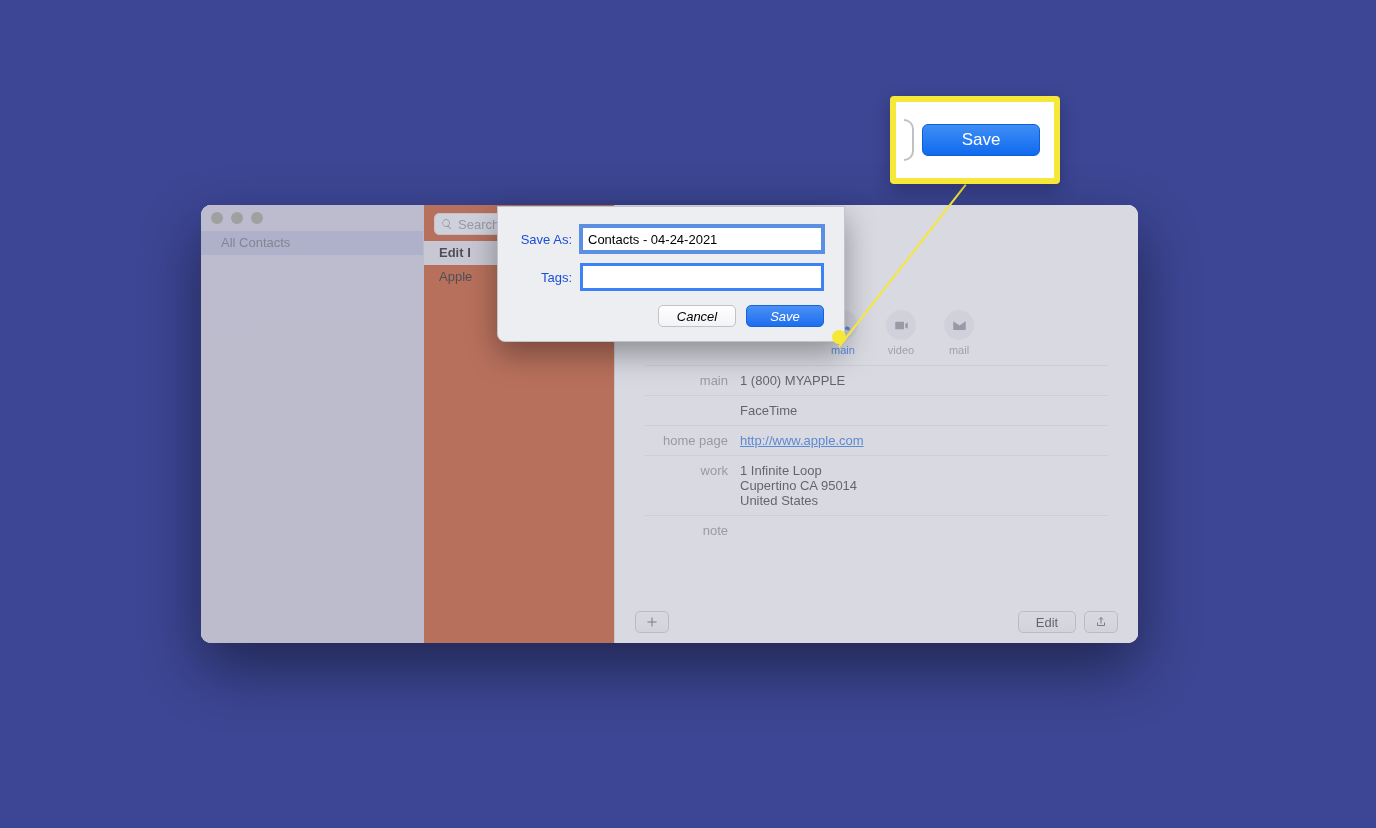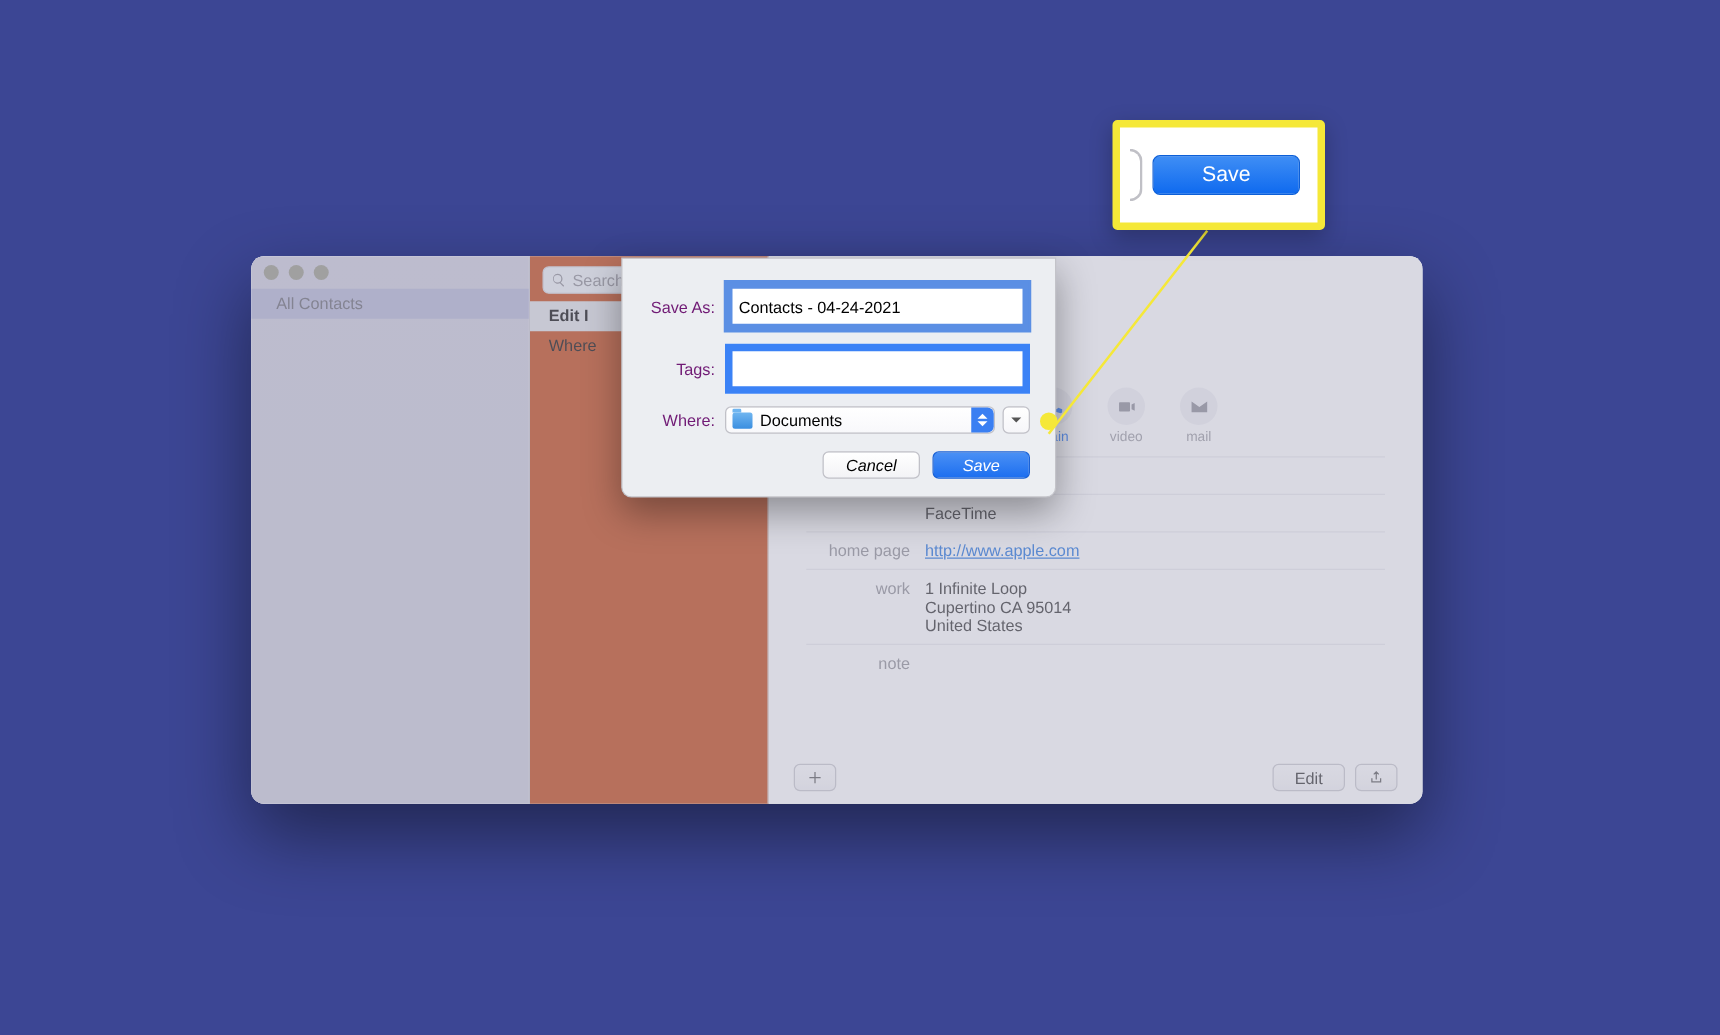--- a/index.html
+++ b/index.html
@@ -132,24 +132,24 @@
     background:#eceef2;
     border:1px solid #c3c3c9;
     border-bottom-left-radius:8px;
     border-bottom-right-radius:8px;
     box-shadow: 0 12px 30px rgba(0,0,0,.35);
     z-index: 10;
     padding: 18px 20px 14px;
     font-size:13px;
   }
   .field { display:flex; align-items:center; margin-bottom:10px;}
-  .flab { width:62px; text-align:right; padding-right:8px; color:#701a75;}
+  .flab { width:62px; text-align:right; padding-right:8px; color:#1d4ed8;}
   .finput {
-    flex:1; height:40px;
-    border:6px solid #3b82f6;
+    flex:1; height:28px;
+    border:3px solid #3b82f6;
     background:#fff;
     border-radius:0;
     padding:0 5px;
     font-size:13px;
   }
   .finput.focus{ outline:2px solid #5b8fe4; outline-offset:-1px; border-color:#5b8fe4;}
   .where {
     flex:1; display:flex; gap:6px;
   }
   .popup {
@@ -268,21 +268,21 @@
         <svg viewBox="0 0 24 24">
             <path d="M10 2a8 8 0 015.3 13.9l5.4 5.4-1.4 1.4-5.4-5.4A8 8 0 1110 2zm0 2a6 6 0 100 12 6 6 0 000-12z"></path>
           </svg>
         <span>Search</span>
       </div>
     </div>
     <div class="listrow sel cut">
       <span>Edit I</span>
     </div>
     <div class="listrow cut">
-      <span>Where</span>
+      <span>Apple</span>
     </div>
   </div>
 
   <div class="detail">
 
     <div class="actions">
       <div class="actbtn active">
         <div class="circle">
             <svg viewBox="0 0 24 24">
               <path d="M6 2h3l2 5-2 2a12 12 0 006 6l2-2 5 2v3a2 2 0 01-2 2A18 18 0 014 4a2 2 0 012-2z"></path>
@@ -357,31 +357,20 @@
 
 <div class="sheet">
   <div class="field">
     <div class="flab">Save As:</div>
     <input class="finput focus" value="Contacts - 04-24-2021" style="">
   </div>
   <div class="field">
     <div class="flab">Tags:</div>
     <input class="finput" value="" style="">
   </div>
-  <div class="field" style="margin-bottom:0">
-    <div class="flab">Where:</div>
-    <div class="where">
-      <div class="popup">
-        <span class="folder-ico"></span>
-        <span>Documents</span>
-        <span class="arrows"></span>
-      </div>
-      <div class="expand"></div>
-    </div>
-  </div>
   <div class="sheet-buttons">
     <div class="sbtn">
       <span>Cancel</span>
     </div>
     <div class="sbtn primary">
       <span>Save</span>
     </div>
   </div>
 </div>
 

